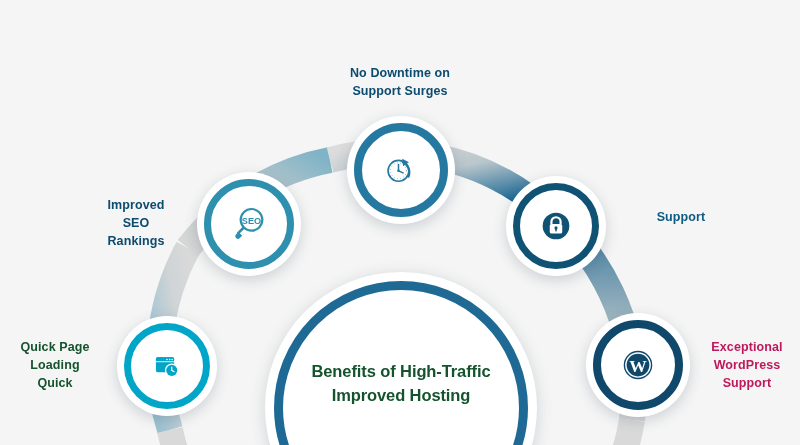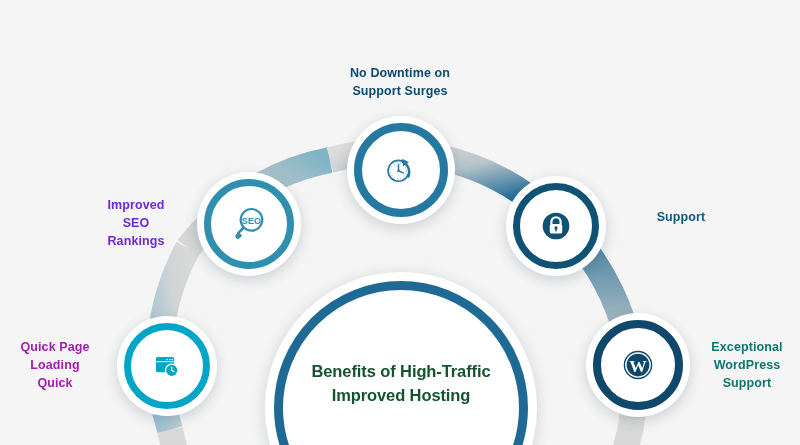--- a/index.html
+++ b/index.html
@@ -204,40 +204,40 @@
     <div class="ring" style="border:8px solid #10486b;"></div>
     <div class="glyph">
       <svg width="42" height="42" viewBox="0 0 48 48" xmlns="http://www.w3.org/2000/svg">
         <circle cx="24" cy="24" r="15.5" fill="none" stroke="#10486b" stroke-width="1.6"></circle>
         <circle cx="24" cy="24" r="13" fill="#10486b"></circle>
         <text x="24" y="31.5" text-anchor="middle" font-family="Liberation Serif, serif" font-size="20" font-weight="bold" fill="#ffffff">W</text>
       </svg>
     </div>
   </div>
 
-  <div class="label" style="left:86px; top:196px; width:100px; color:#6d28d9;">
+  <div class="label" style="left:86px; top:196px; width:100px; color:#0c4a6e;">
     <span>Improved</span>
     <span>SEO</span>
     <span>Rankings</span>
   </div>
 
   <div class="label" style="left:320px; top:64px; width:160px; color:#0c4a6e;">
     <span>No Downtime on</span>
     <span>Support Surges</span>
   </div>
 
   <div class="label" style="left:618px; top:208px; width:126px; color:#0f5a80;">
     <span>Support</span>
   </div>
 
-  <div class="label" style="left:2px; top:338px; width:106px; color:#a21caf;">
+  <div class="label" style="left:2px; top:338px; width:106px; color:#14532d;">
     <span>Quick Page</span>
     <span>Loading</span>
     <span>Quick</span>
   </div>
 
-  <div class="label" style="left:694px; top:338px; width:106px; color:#0f766e;">
+  <div class="label" style="left:694px; top:338px; width:106px; color:#be185d;">
     <span>Exceptional</span>
     <span>WordPress</span>
     <span>Support</span>
   </div>
 
 </div>
 
 </body></html>

